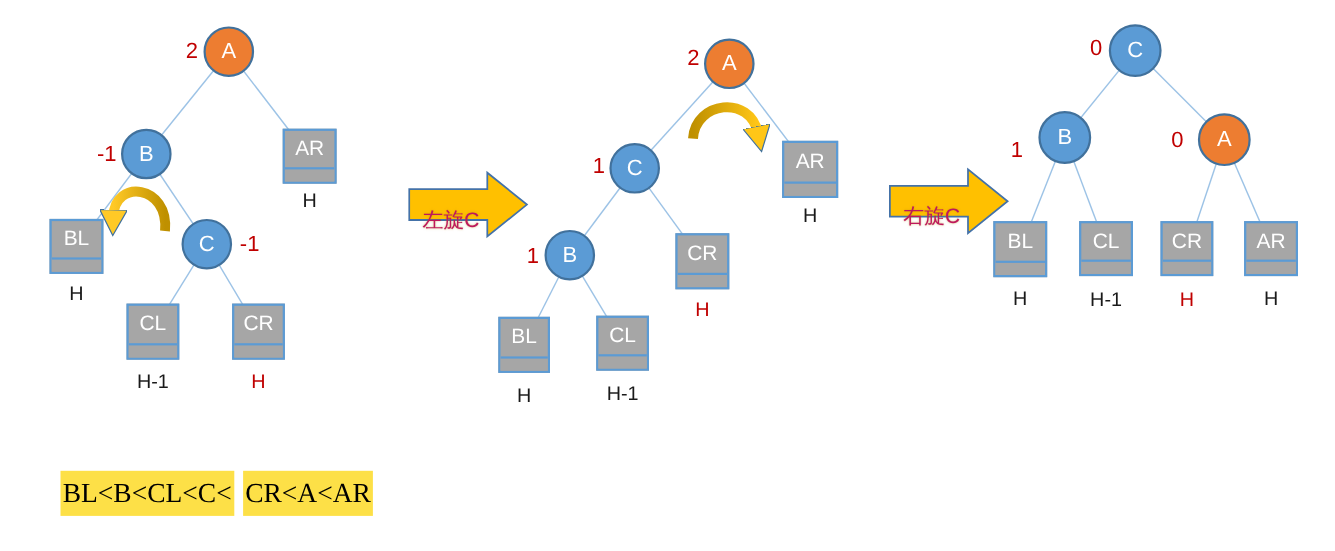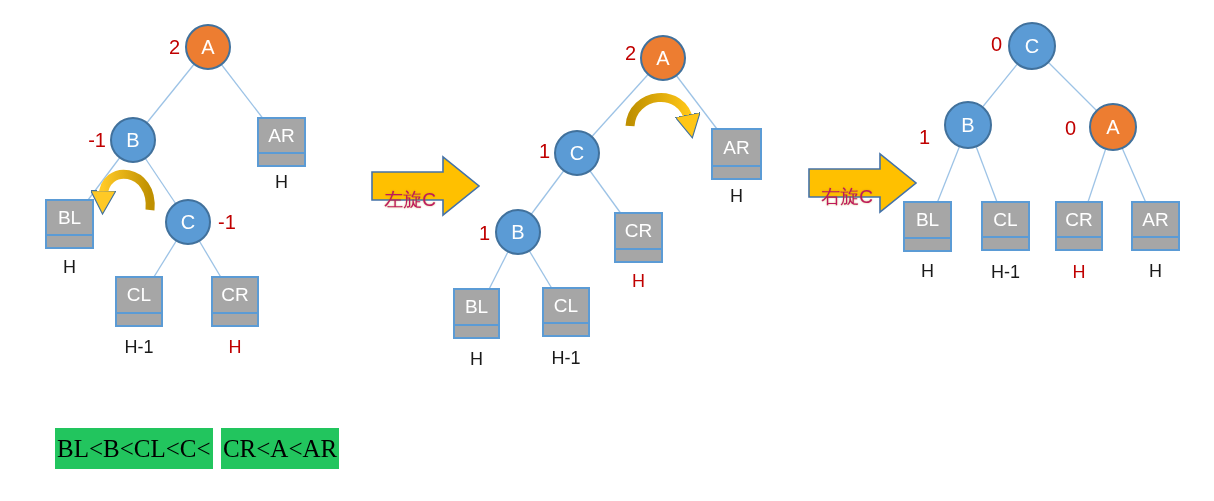--- a/index.html
+++ b/index.html
@@ -51,21 +51,21 @@
   .big-arrow svg{position:absolute;left:0;top:0;}
   .big-arrow-label{
     position:absolute;left:2px;top:50%;width:74px;
     transform:translateY(-50%);
     text-align:center;color:#be185d;font-size:19px;
     text-shadow:0 0 2px rgba(180,130,0,.6);
     margin-top:14px;
   }
   .footer{position:absolute;left:55px;top:435px;z-index:3;
     font-family:"Liberation Serif", serif;font-size:25px;color:#000;}
-  .footer span{background:#22c55e;padding:7px 2px;}
+  .footer span{background:#fde047;padding:7px 2px;}
   .footer .gap{background:transparent;padding:0 1px;}
 </style>
 </head>
 <body>
 
 <div id="stage">
 
   <svg id="edges" width="1214" height="501" viewBox="0 0 1214 501">
     <defs>
       <linearGradient id="arcGrad1" x1="0" y1="0" x2="1" y2="0">

